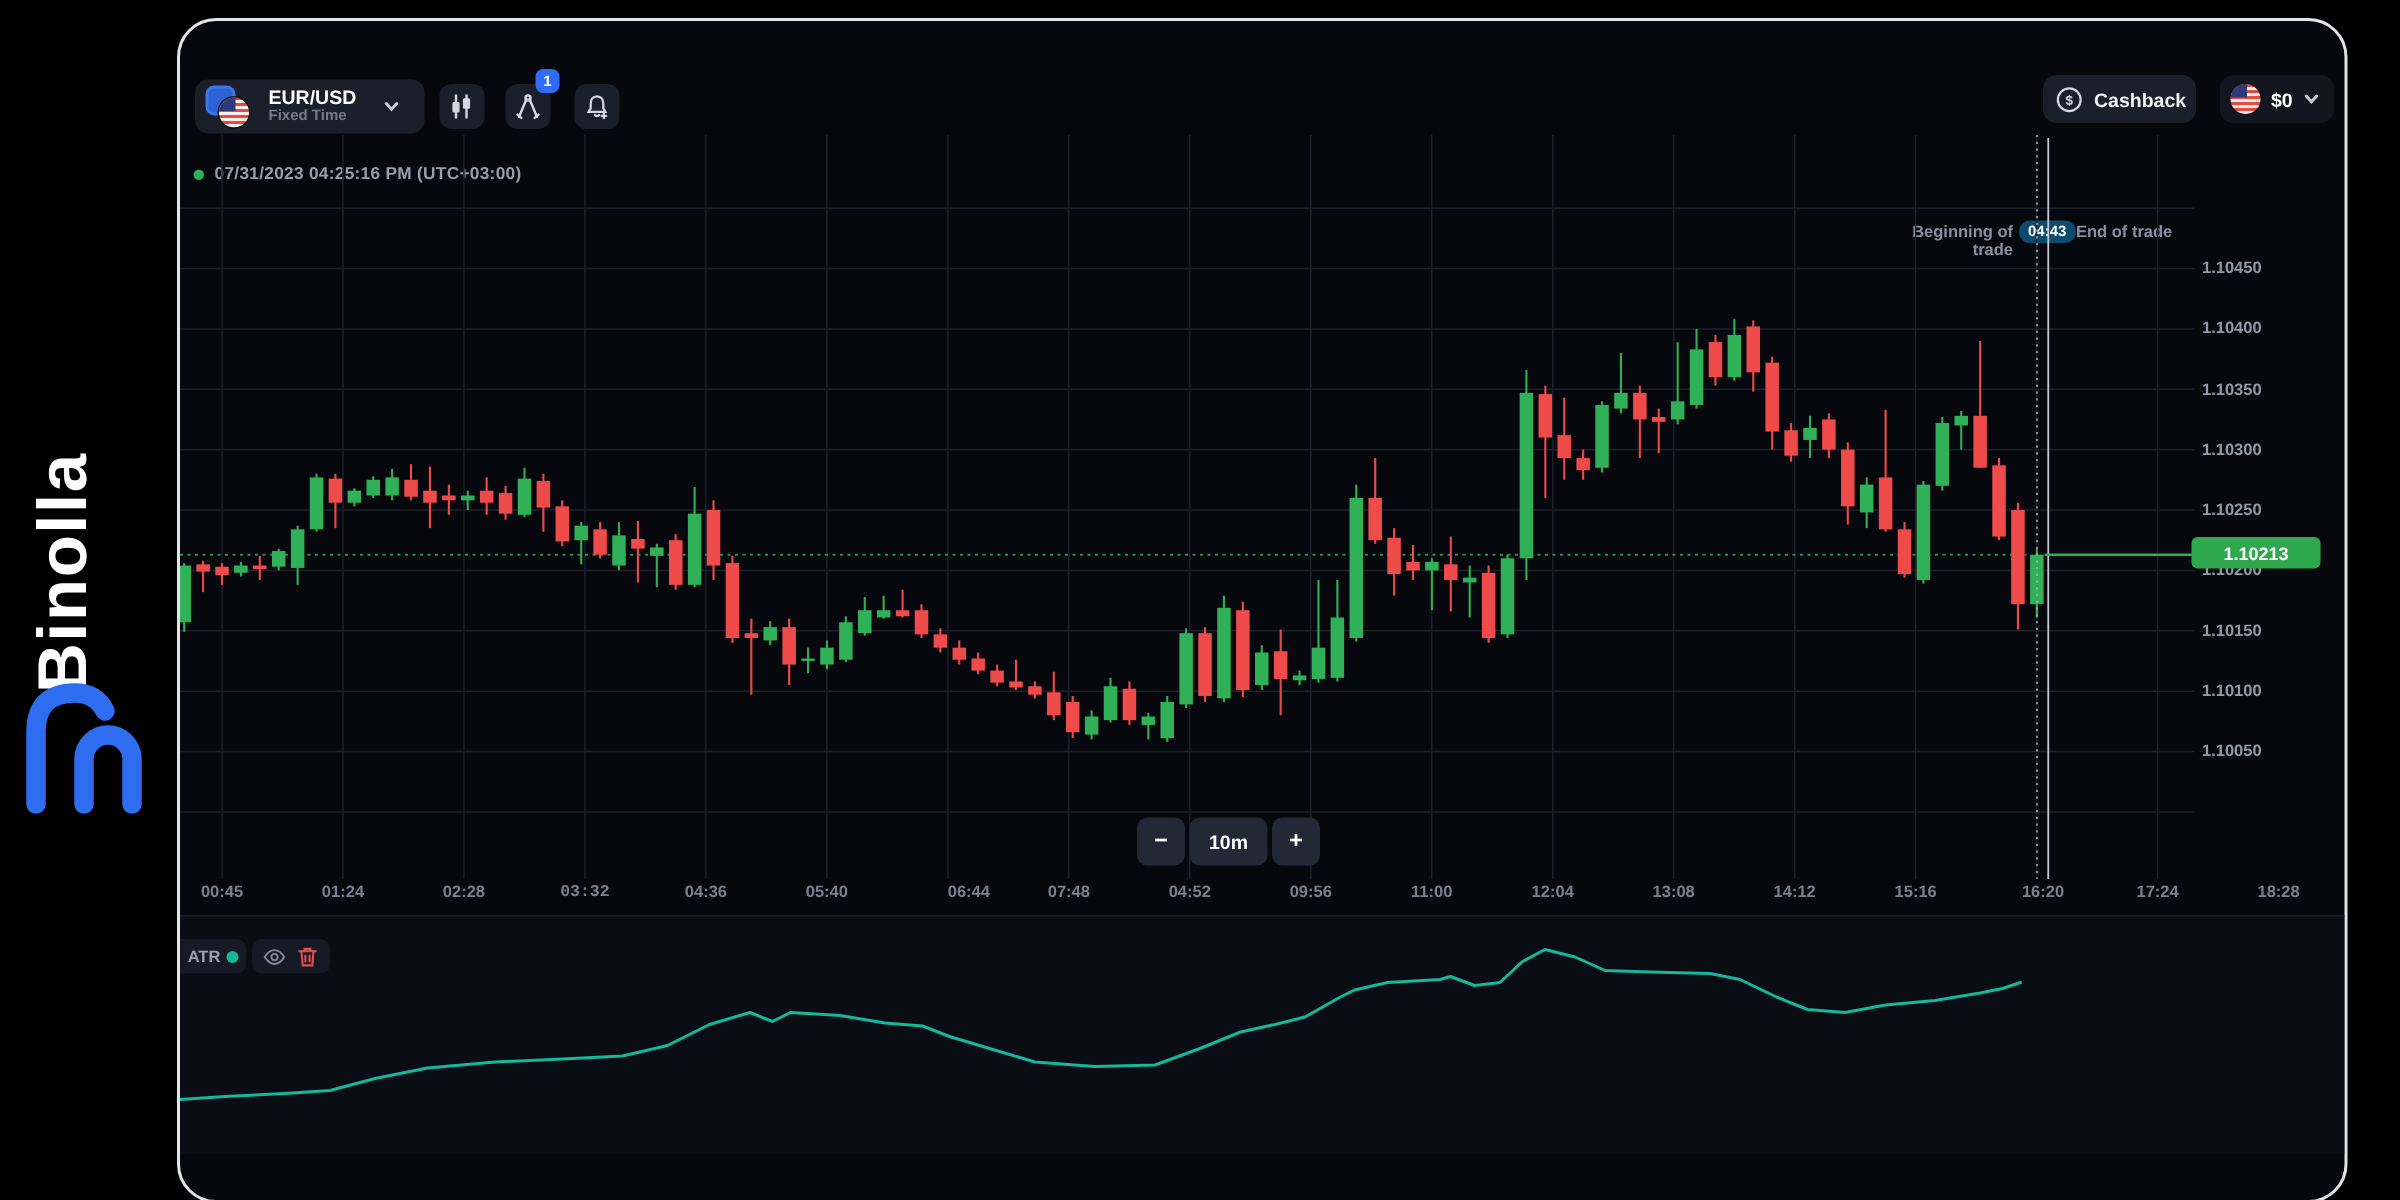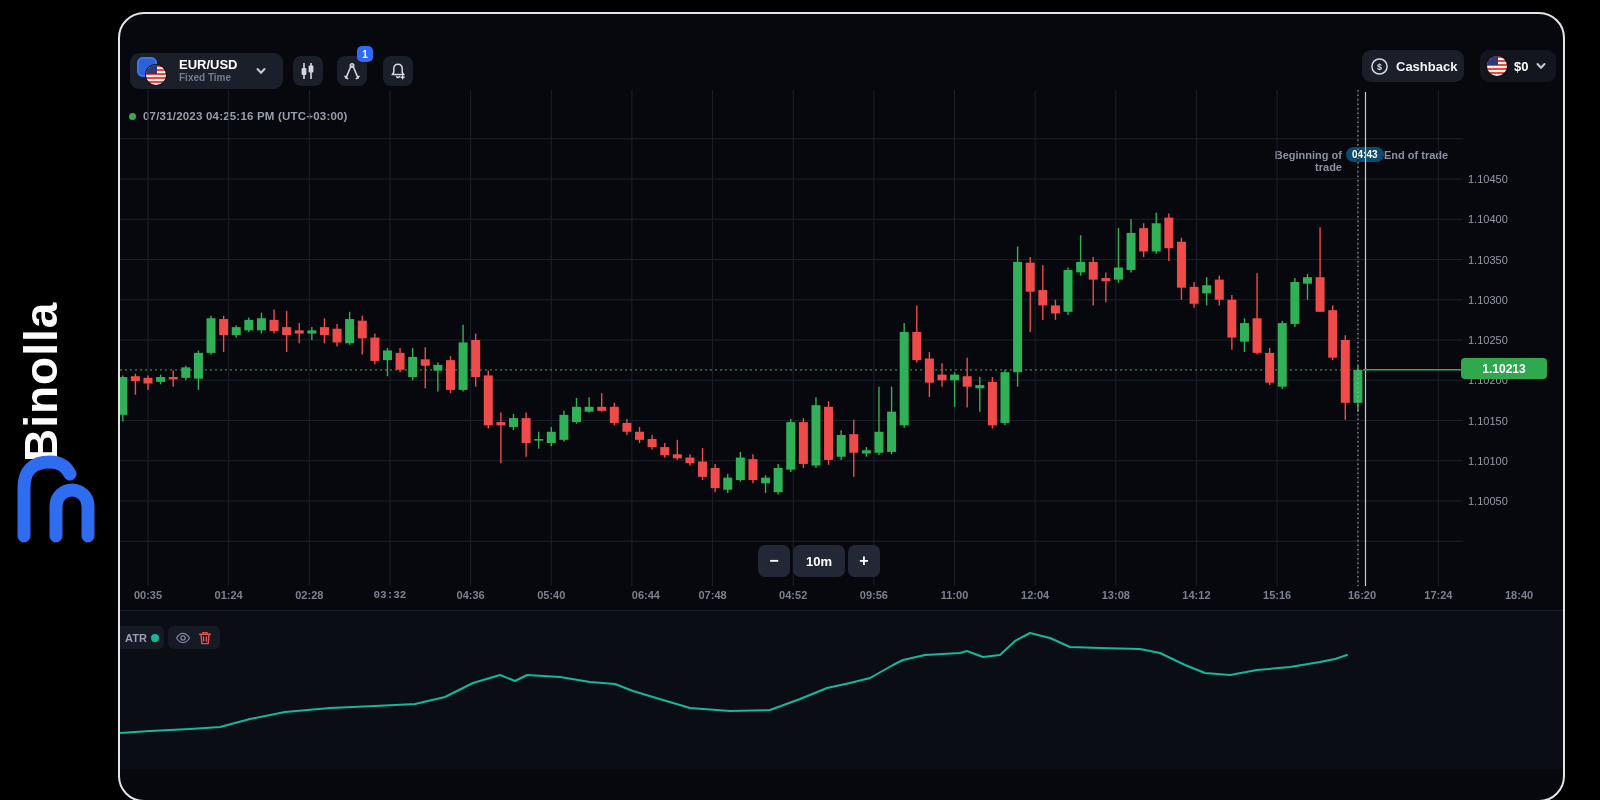--- a/index.html
+++ b/index.html
@@ -50,21 +50,21 @@
   #balance-chev { margin-left:8px; }
 
   
   #session-row { left:9px; top:96px; display:flex; align-items:center; }
   #session-dot { width:7px; height:7px; border-radius:50%; background:#2fae54; margin-right:7px; }
   #session-ts { color:#989dab; font-size:11.5px; font-weight:bold; letter-spacing:.2px; }
 
   
   #main-chart { left:0; top:76px; }
   #price-axis .plabel { position:absolute; left:1348px; color:#9499a7; font-size:11px;
-                        font-weight:normal; line-height:16px; }
+                        font-weight:bold; line-height:16px; }
   #price-badge { left:1341px; top:344px; width:86px; height:21px; background:#2fa84e; color:#fff;
                  border-radius:4px; font-size:12px; font-weight:bold; display:flex;
                  align-items:center; justify-content:center; }
   #time-axis .tlabel { position:absolute; top:575px; transform:translateX(-50%); color:#7b808e;
                        font-size:11px; font-weight:bold; }
 
   
   .trade-note { color:#8b90a0; font-size:11px; font-weight:bold; top:135px; }
   #trade-begin-label { left:1128px; width:94px; text-align:right; }
   #trade-time-badge { left:1226px; top:133px; background:#0c4a6e; color:#fff; border-radius:8px;
@@ -410,38 +410,38 @@
       <div class="plabel" style="top: 237.5px;">1.10350</div>
       <div class="plabel" style="top: 277.75px;">1.10300</div>
       <div class="plabel" style="top: 318px; text-align: right;">1.10250</div>
       <div class="plabel" style="top: 358.25px;">1.10200</div>
       <div class="plabel" style="top: 398.5px;">1.10150</div>
       <div class="plabel" style="top: 438.75px;">1.10100</div>
       <div class="plabel" style="top: 479px;">1.10050</div>
     </div>
   <div id="price-badge" class="abs">1.10213</div>
   <div id="time-axis">
-      <div class="tlabel" style="left: 28px;">00:35</div>
+      <div class="tlabel" style="left: 28px;">00:45</div>
       <div class="tlabel" style="left: 108.65px;">01:24</div>
       <div class="tlabel" style="left: 189.3px;">02:28</div>
       <div class="tlabel" style="left: 269.95px; font-family: Liberation Mono, monospace;">03:32</div>
       <div class="tlabel" style="left: 350.6px;">04:36</div>
       <div class="tlabel" style="left: 431.25px;">05:40</div>
       <div class="tlabel" style="left: 511.9px; padding-left: 28px;">06:44</div>
       <div class="tlabel" style="left: 592.55px;">07:48</div>
       <div class="tlabel" style="left: 673.2px;">04:52</div>
       <div class="tlabel" style="left: 753.85px;">09:56</div>
       <div class="tlabel" style="left: 834.5px;">11:00</div>
       <div class="tlabel" style="left: 915.15px;">12:04</div>
       <div class="tlabel" style="left: 995.8px;">13:08</div>
       <div class="tlabel" style="left: 1076.45px;">14:12</div>
       <div class="tlabel" style="left: 1157.1px;">15:16</div>
       <div class="tlabel" style="left: 1242px;">16:20</div>
       <div class="tlabel" style="left: 1318.4px;">17:24</div>
-      <div class="tlabel" style="left: 1399.05px;">18:40</div>
+      <div class="tlabel" style="left: 1399.05px;">18:28</div>
     </div>
 
   <div id="tf-minus" class="abs tf-btn">−</div>
   <div id="tf-value" class="abs">10m</div>
   <div id="tf-plus" class="abs tf-btn">+</div>
 
   <div id="indicator-panel" class="abs"></div>
   <svg id="atr-chart" class="abs" width="1343" height="140">
       <polyline points="0,123 30,121 70,119 100,117 130,109 165,102 210,98 255,96 295,94 325,87 353,73 380,65 395,71 407,65 440,67 470,72 495,74 513,81 543,90 570,98 610,101 650,100 680,89 707,78 730,73 750,68 773,55 783,50 805,45 840,43 847,41 863,47 880,45 895,31 910,23 930,28 950,37 980,38 1020,39 1040,43 1065,55 1085,63 1110,65 1137,60 1170,57 1200,52 1215,49 1227,45" fill="none" stroke="#14b89a" stroke-width="2" stroke-linejoin="round" stroke-linecap="round"></polyline>
     </svg>

